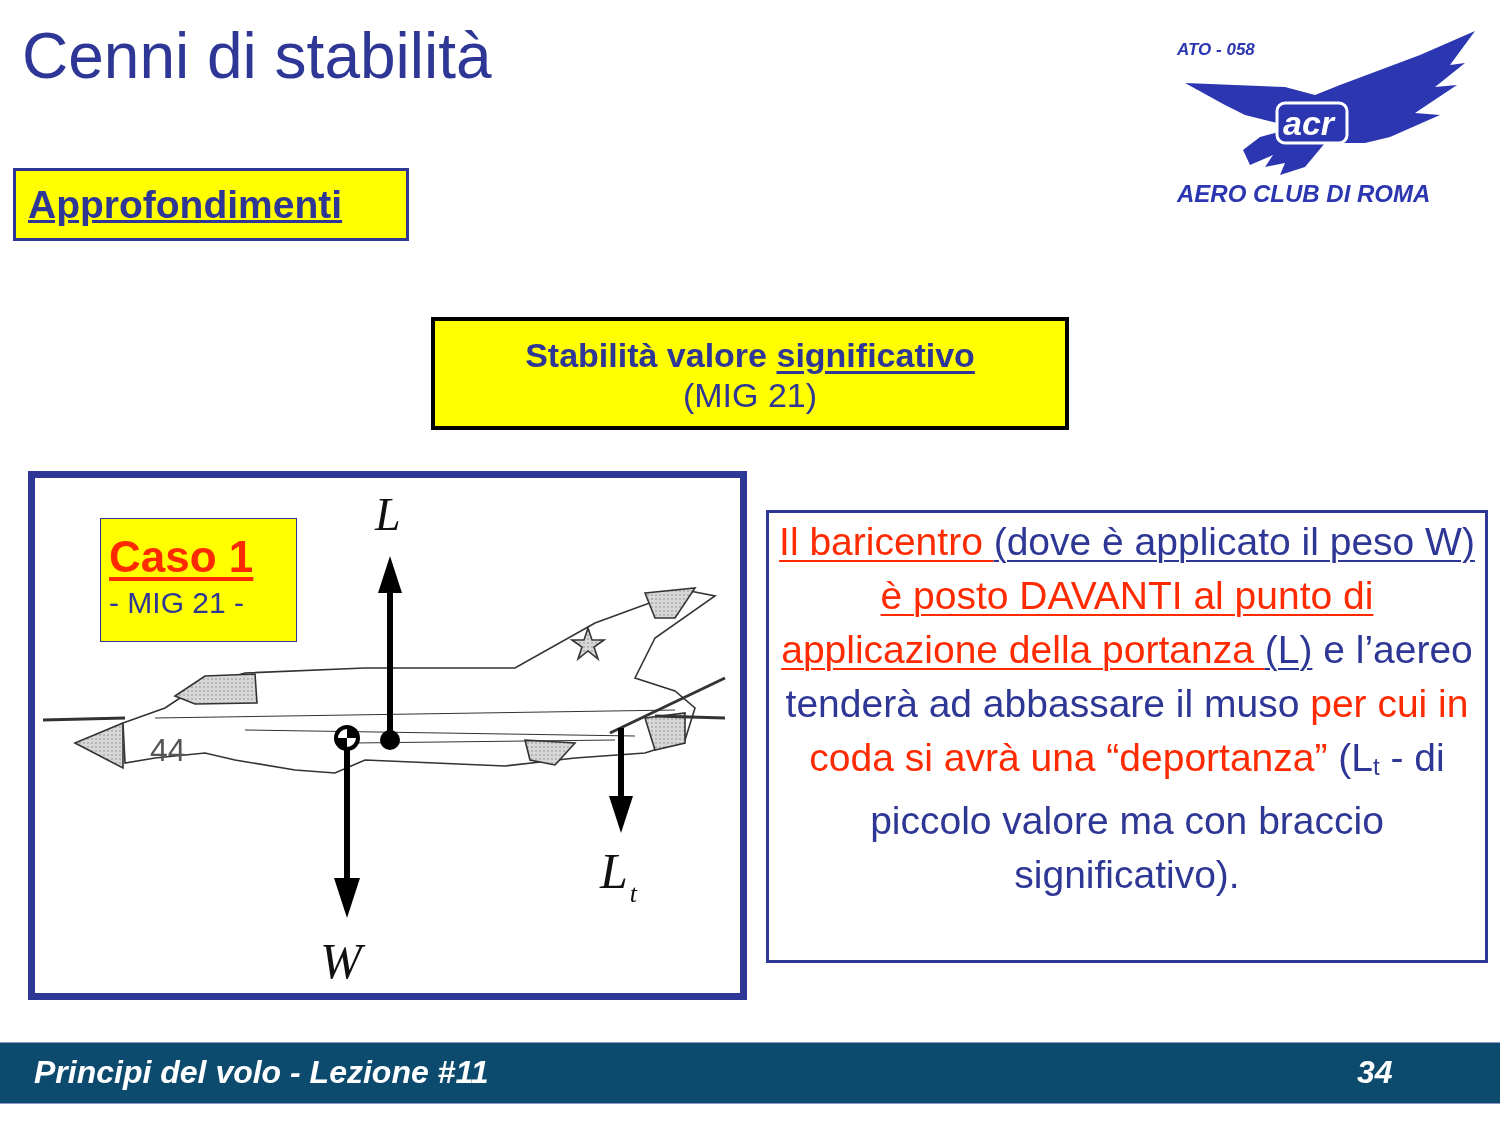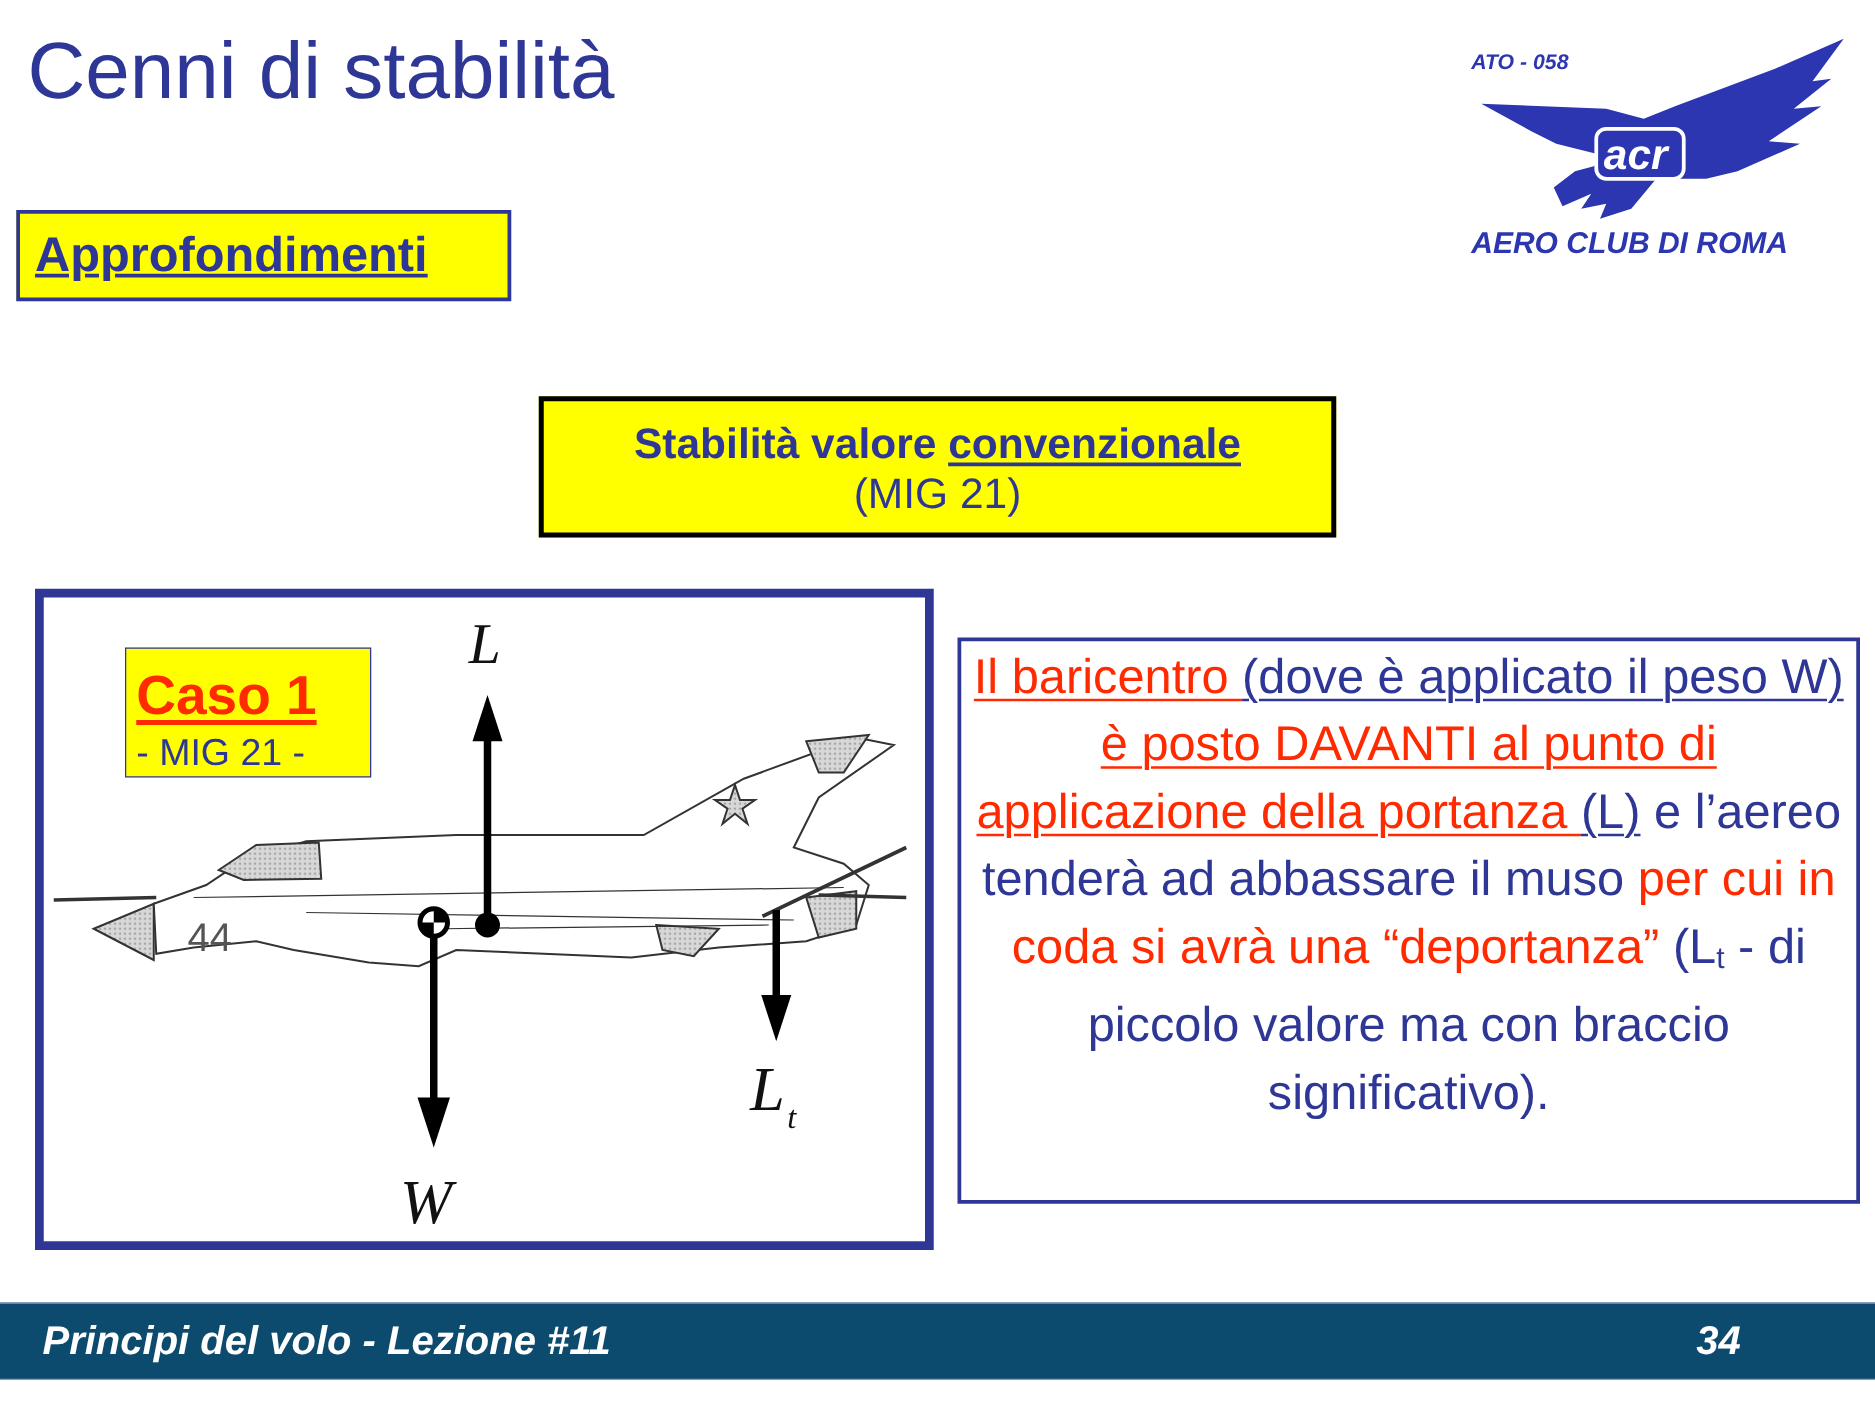--- a/index.html
+++ b/index.html
@@ -13,21 +13,21 @@
            line-height:68px; padding-left:12px; white-space:nowrap;text-decoration:underline; }
   .logo { position:absolute; left:1165px; top:25px; width:320px; height:190px; }
   .subject { position:absolute; left:431px; top:317px; width:638px; height:113px; box-sizing:border-box;
              background:#ffff00; border:4px solid #000; text-align:center; color:#2e3795; }
   .subject .l1 { font-weight:bold; font-size:34px; margin-top:14px; line-height:40px; }
   .subject .l1 u { text-decoration:underline; text-decoration-thickness:3px; text-underline-offset:4px; }
   .subject .l2 { font-size:34px; line-height:40px; }
   .figure { position:absolute; left:28px; top:471px; width:719px; height:529px; box-sizing:border-box;
             border:7px solid #2e3795; background:#fff; }
   .figure svg { position:absolute; left:0; top:0; }
-  .caso { position:absolute; left:65px; top:40px; width:197px; height:104px; box-sizing:border-box;
+  .caso { position:absolute; left:65px; top:40px; width:197px; height:124px; box-sizing:border-box;
           background:#ffff00; border:1px solid #2e3795; padding-left:8px; }
   .caso .c1 { color:#ff2a00; font-weight:bold; font-size:44px; line-height:48px; margin-top:14px;
               text-decoration:underline; text-decoration-thickness:4px; text-underline-offset:5px; white-space:nowrap; }
   .caso .c2 { color:#2e3795; font-size:30px; line-height:40px; margin-top:2px; white-space:nowrap; }
   .explain { position:absolute; left:766px; top:510px; width:722px; height:453px; box-sizing:border-box;
              border:3px solid #2e3795; background:#fff; text-align:center; font-size:39px; line-height:54px;
              padding-top:2px; color:#2e3795; }
   .explain .r { color:#ff2a00; }
   .explain .u { text-decoration:underline; text-decoration-thickness:2px; text-underline-offset:5px; }
   .explain sub { font-size:24px; vertical-align:-4px; }
@@ -50,21 +50,21 @@
   <svg width="320" height="190" viewBox="0 0 320 190">
     <text x="12" y="30" fill="#2b36b0" font-family="Liberation Sans, sans-serif" font-weight="bold" font-style="italic" font-size="17">ATO - 058</text>
     <path d="M20 58 L120 62 L150 70 L175 60 L255 30 L310 6 L285 40 L300 38 L270 62 L292 60 L250 88 L275 90 L225 112 L200 118 L160 118 L140 142 L115 150 L120 138 L100 142 L108 130 L85 140 L78 125 L95 112 L110 108 L120 100 L100 95 L80 90 L60 80 Z" fill="#2b36b0"></path>
     <rect x="112" y="78" width="70" height="40" rx="8" fill="#2b36b0" stroke="#ffffff" stroke-width="3"></rect>
     <text x="118" y="110" fill="#ffffff" font-family="Liberation Sans, sans-serif" font-weight="bold" font-style="italic" font-size="34">acr</text>
     <text x="12" y="177" fill="#2b36b0" font-family="Liberation Sans, sans-serif" font-weight="bold" font-style="italic" font-size="24">AERO CLUB DI ROMA</text>
   </svg>
 </div>
 
 <div class="subject">
-  <div class="l1"><span>Stabilità valore </span><u>convenzionale</u></div>
+  <div class="l1"><span>Stabilità valore </span><u>significativo</u></div>
   <div class="l2">(MIG 21)</div>
 </div>
 
 <div class="figure">
   <svg width="705" height="515" viewBox="0 0 705 515">
     <defs>
       <pattern id="hatch" width="4" height="4" patternUnits="userSpaceOnUse">
         <rect width="4" height="4" fill="#d8d8d8"></rect>
           <circle cx="1" cy="1" r="0.8" fill="#888"></circle>
       </pattern>

